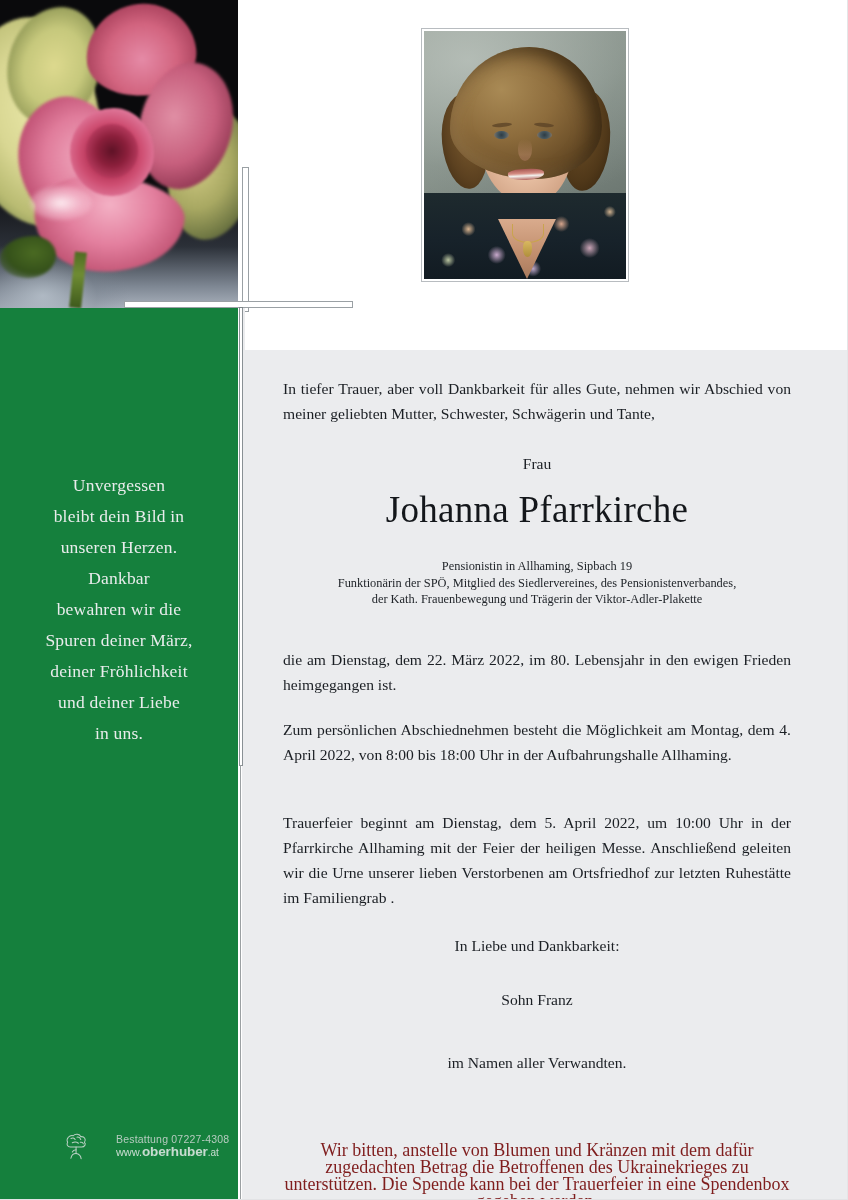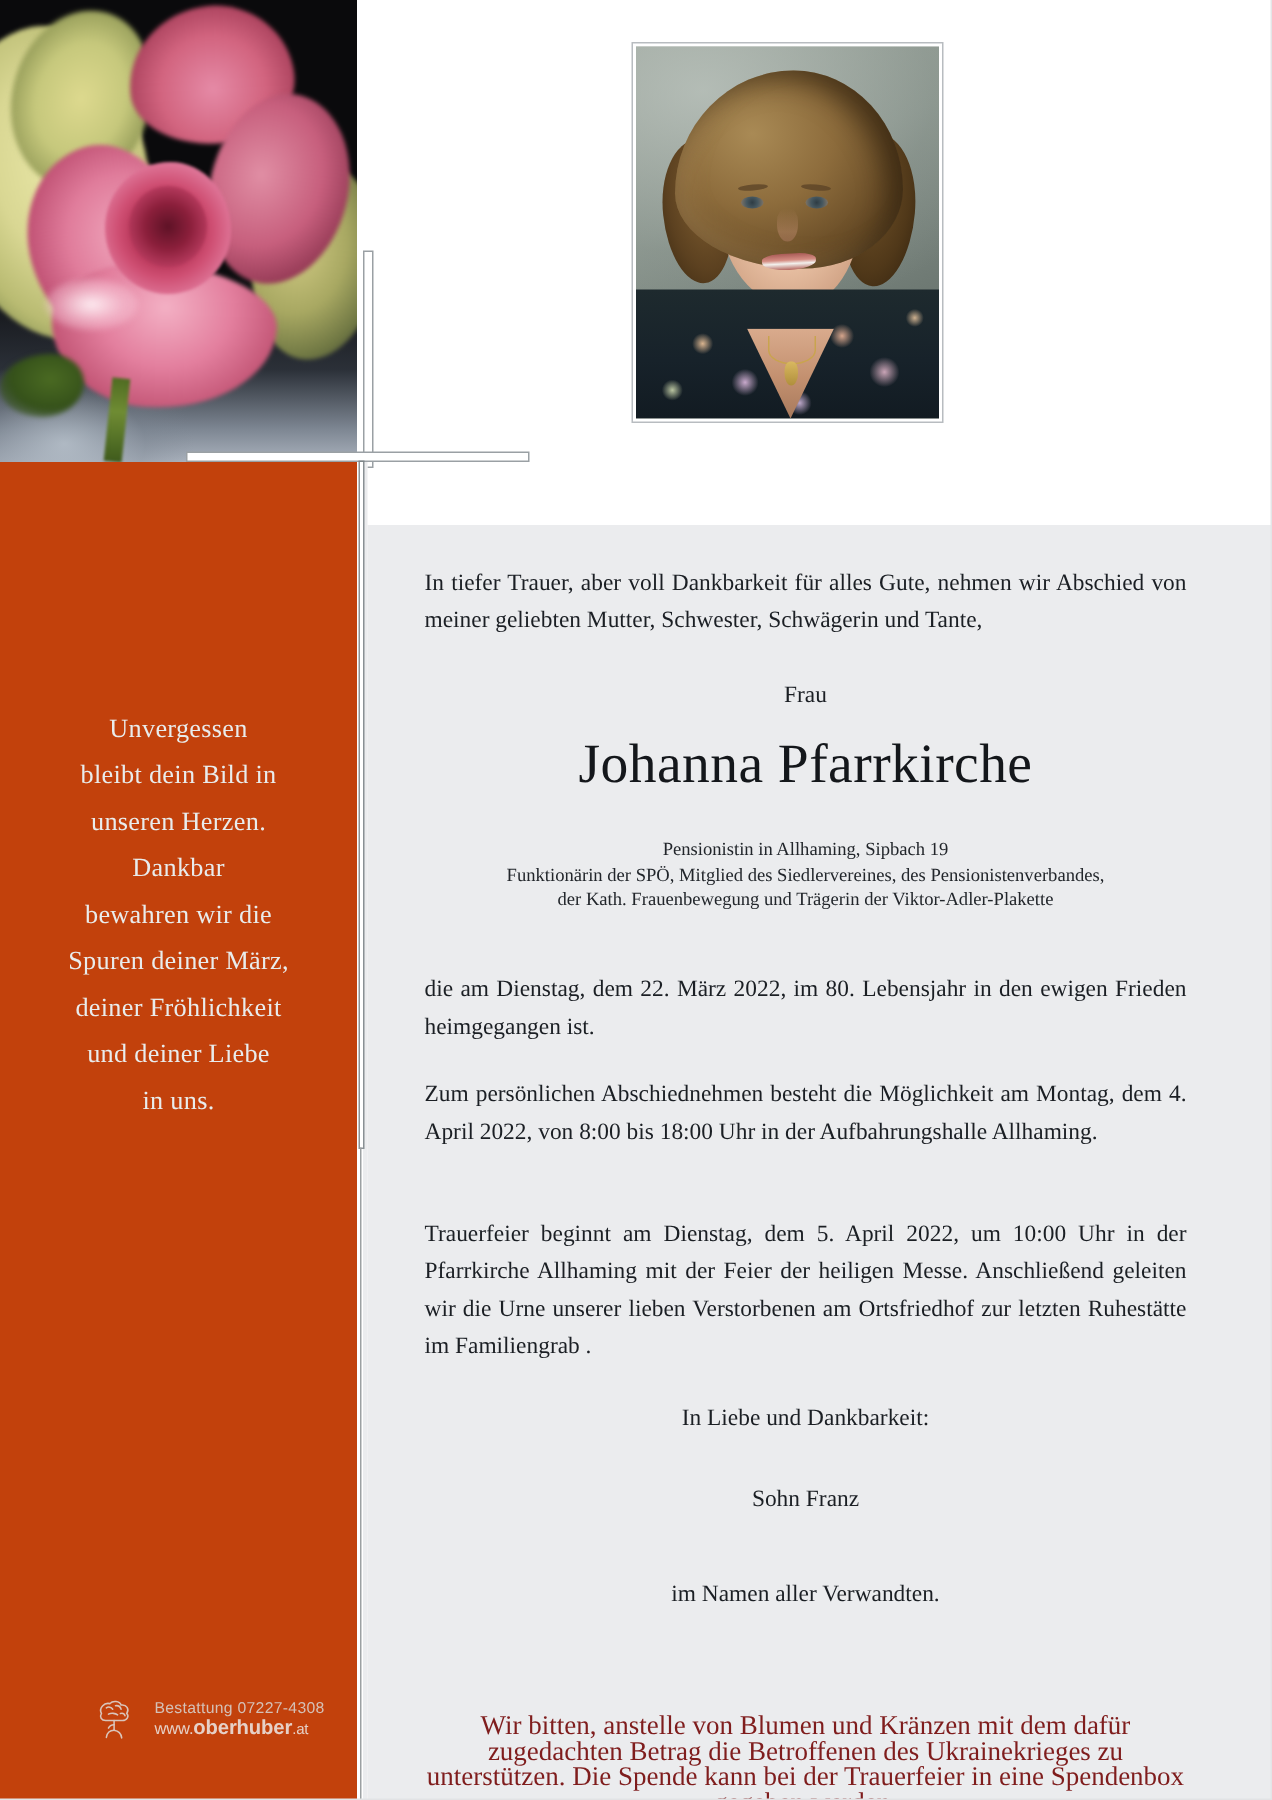--- a/index.html
+++ b/index.html
@@ -301,21 +301,21 @@
     width: 227px; height: 5px;
     background: #ffffff;
     box-shadow: 0 0 0 1px #9aa0a4;
   }
 
   
   #sidebar {
     position: absolute;
     left: 0; top: 308px;
     width: 238px; height: 892px;
-    background: #c2410c;
+    background: #15803d;
   }
   #sidebar-divider {
     position: absolute;
     left: 238px; top: 308px;
     width: 7px; height: 892px;
     background: #ffffff;
   }
   #sidebar-divider .thin {
     position: absolute;
     left: 2px; top: 0;
@@ -348,21 +348,21 @@
     letter-spacing: .2px;
   }
   #poem .ln { display: block; white-space: nowrap; }
 
   
   #logo {
     position: absolute;
     left: 62px; bottom: 38px;
     display: flex;
     align-items: center;
-    gap: 11px;
+    gap: 24px;
     opacity: .82;
   }
   #logo .mark { width: 30px; height: 30px; display: block; }
   #logo .words { line-height: 1.05; }
   #logo .line1 {
     display: block;
     color: #d9dcdc;
     font-family: "Liberation Sans", sans-serif;
     font-size: 10.5px;
     letter-spacing: .2px;

